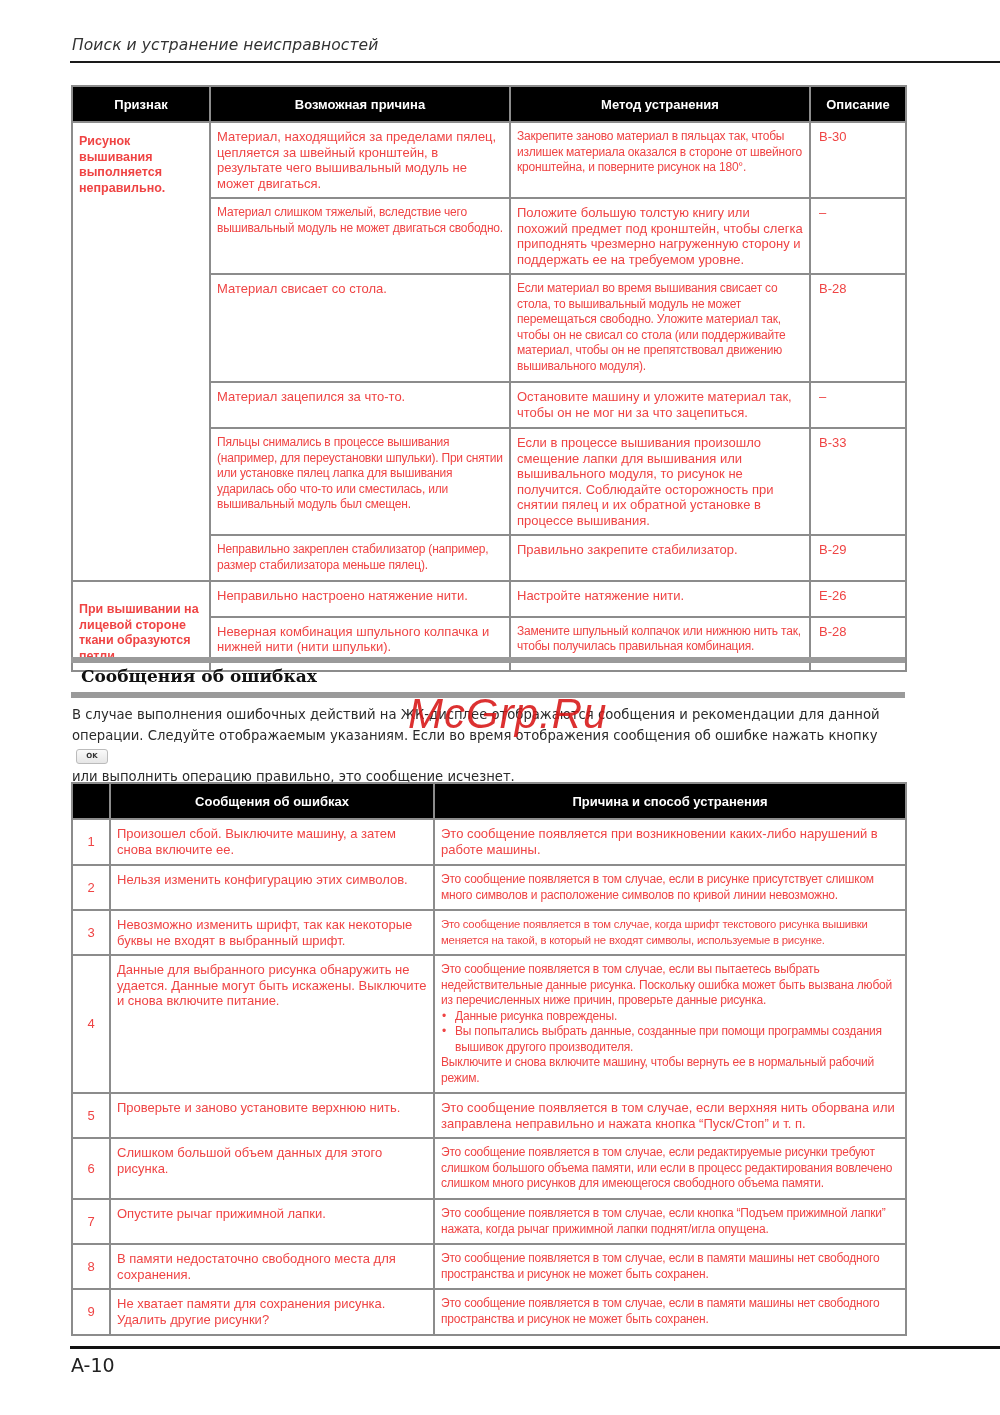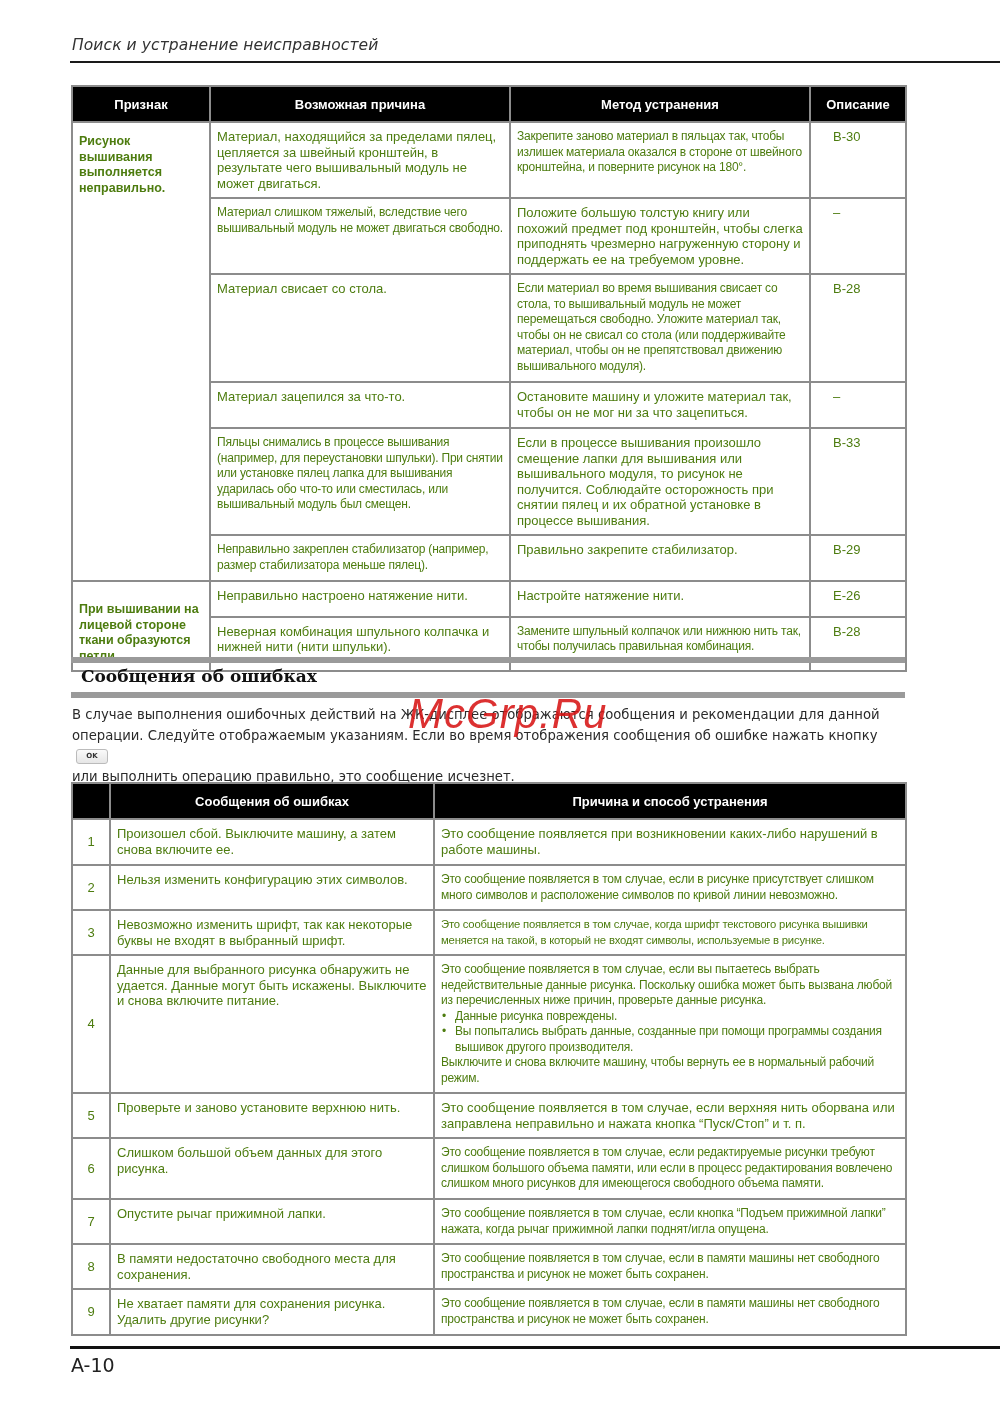--- a/index.html
+++ b/index.html
@@ -15,25 +15,25 @@
       position: absolute; left: 70px; right: 0; top: 61px;
       height: 2px; background: #1a1a1a;
     }
 
     table { border-collapse: collapse; position: absolute; table-layout: fixed; }
     th, td { border: 2px solid #8c8c8c; vertical-align: top; }
     th {
       background: #000; color: #fff; font-weight: bold; font-size: 13px;
       text-align: center; vertical-align: middle; height: 36px; border-color: #8c8c8c; margin-left: 14px;
     }
-    td { font-size: 13px; line-height: 15.5px; padding: 6px 6px 6px 6px; color: #4d7c0f; }
+    td { font-size: 13px; line-height: 15.5px; padding: 6px 6px 6px 6px; color: #ef4444; }
     td.small { font-size: 12px; line-height: 15.5px; letter-spacing: -0.2px; }
     td.symptom { font-weight: bold; font-size: 12.5px; line-height: 15.5px; padding-top: 11px; }
     td.num { text-align: center; vertical-align: middle; font-size: 13px; }
-    td.ref { padding-left: 22px; }
+    td.ref { padding-left: 8px; }
 
     #t1 { left: 71px; top: 85px; width: 834px; }
     #t2 { left: 71px; top: 782px; width: 834px; }
 
     .section-bar-top {
       position: absolute; left: 71px; width: 834px; top: 657px; height: 6px; background: #9a9a9a;
     }
     .section-bar-bottom {
       position: absolute; left: 71px; width: 834px; top: 692px; height: 6px; background: #9a9a9a;
     }

